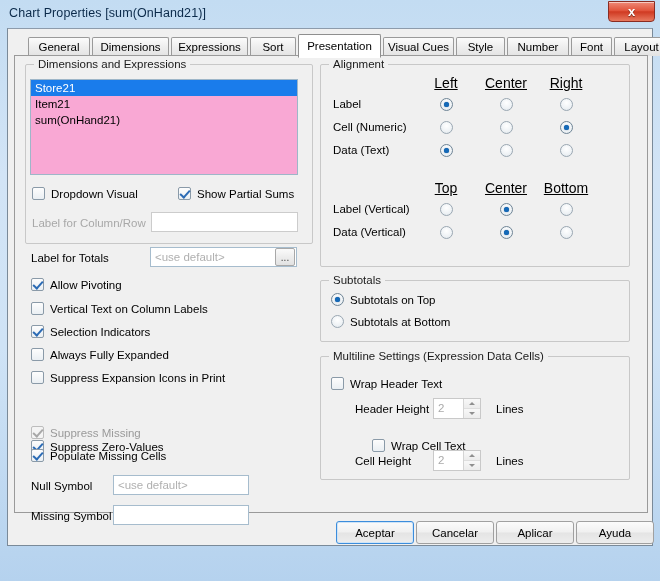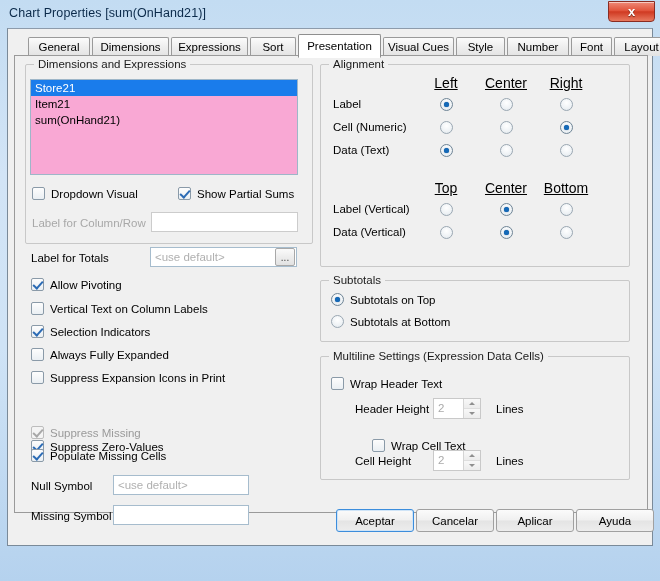--- a/index.html
+++ b/index.html
@@ -229,21 +229,21 @@
   .spin-b {
     flex: 1; background: linear-gradient(to bottom, #f8f8f8, #ececec);
     display: flex; align-items: center; justify-content: center;
     font-size: 6px; color: #8a8a8a; cursor: pointer;
   }
   .spin-b:first-child { border-bottom: 1px solid #dedede; }
   .arrow-up { width:0;height:0;border-left:3px solid transparent;border-right:3px solid transparent;border-bottom:3px solid #8f8f8f; }
   .arrow-dn { width:0;height:0;border-left:3px solid transparent;border-right:3px solid transparent;border-top:3px solid #8f8f8f; }
 
   
-  .btnrow { position: absolute; left: 0; bottom: 12px; width: 100%; height: 24px; padding-left: 20px; }
+  .btnrow { position: absolute; left: 0; bottom: 0; width: 100%; height: 24px; padding-left: 20px; }
   .dlg-btn {
     position: absolute; top: 0; width: 78px; height: 23px;
     background: linear-gradient(to bottom, #fbfbfb 0%, #f0f0f0 48%, #e4e4e4 52%, #ededed 100%);
     border: 1px solid #a0a0a0;
     border-radius: 3px;
     font-size: 11.5px; color: #000;
     display: flex; align-items: center; justify-content: center;
     cursor: pointer;
   }
   .dlg-btn.default {

